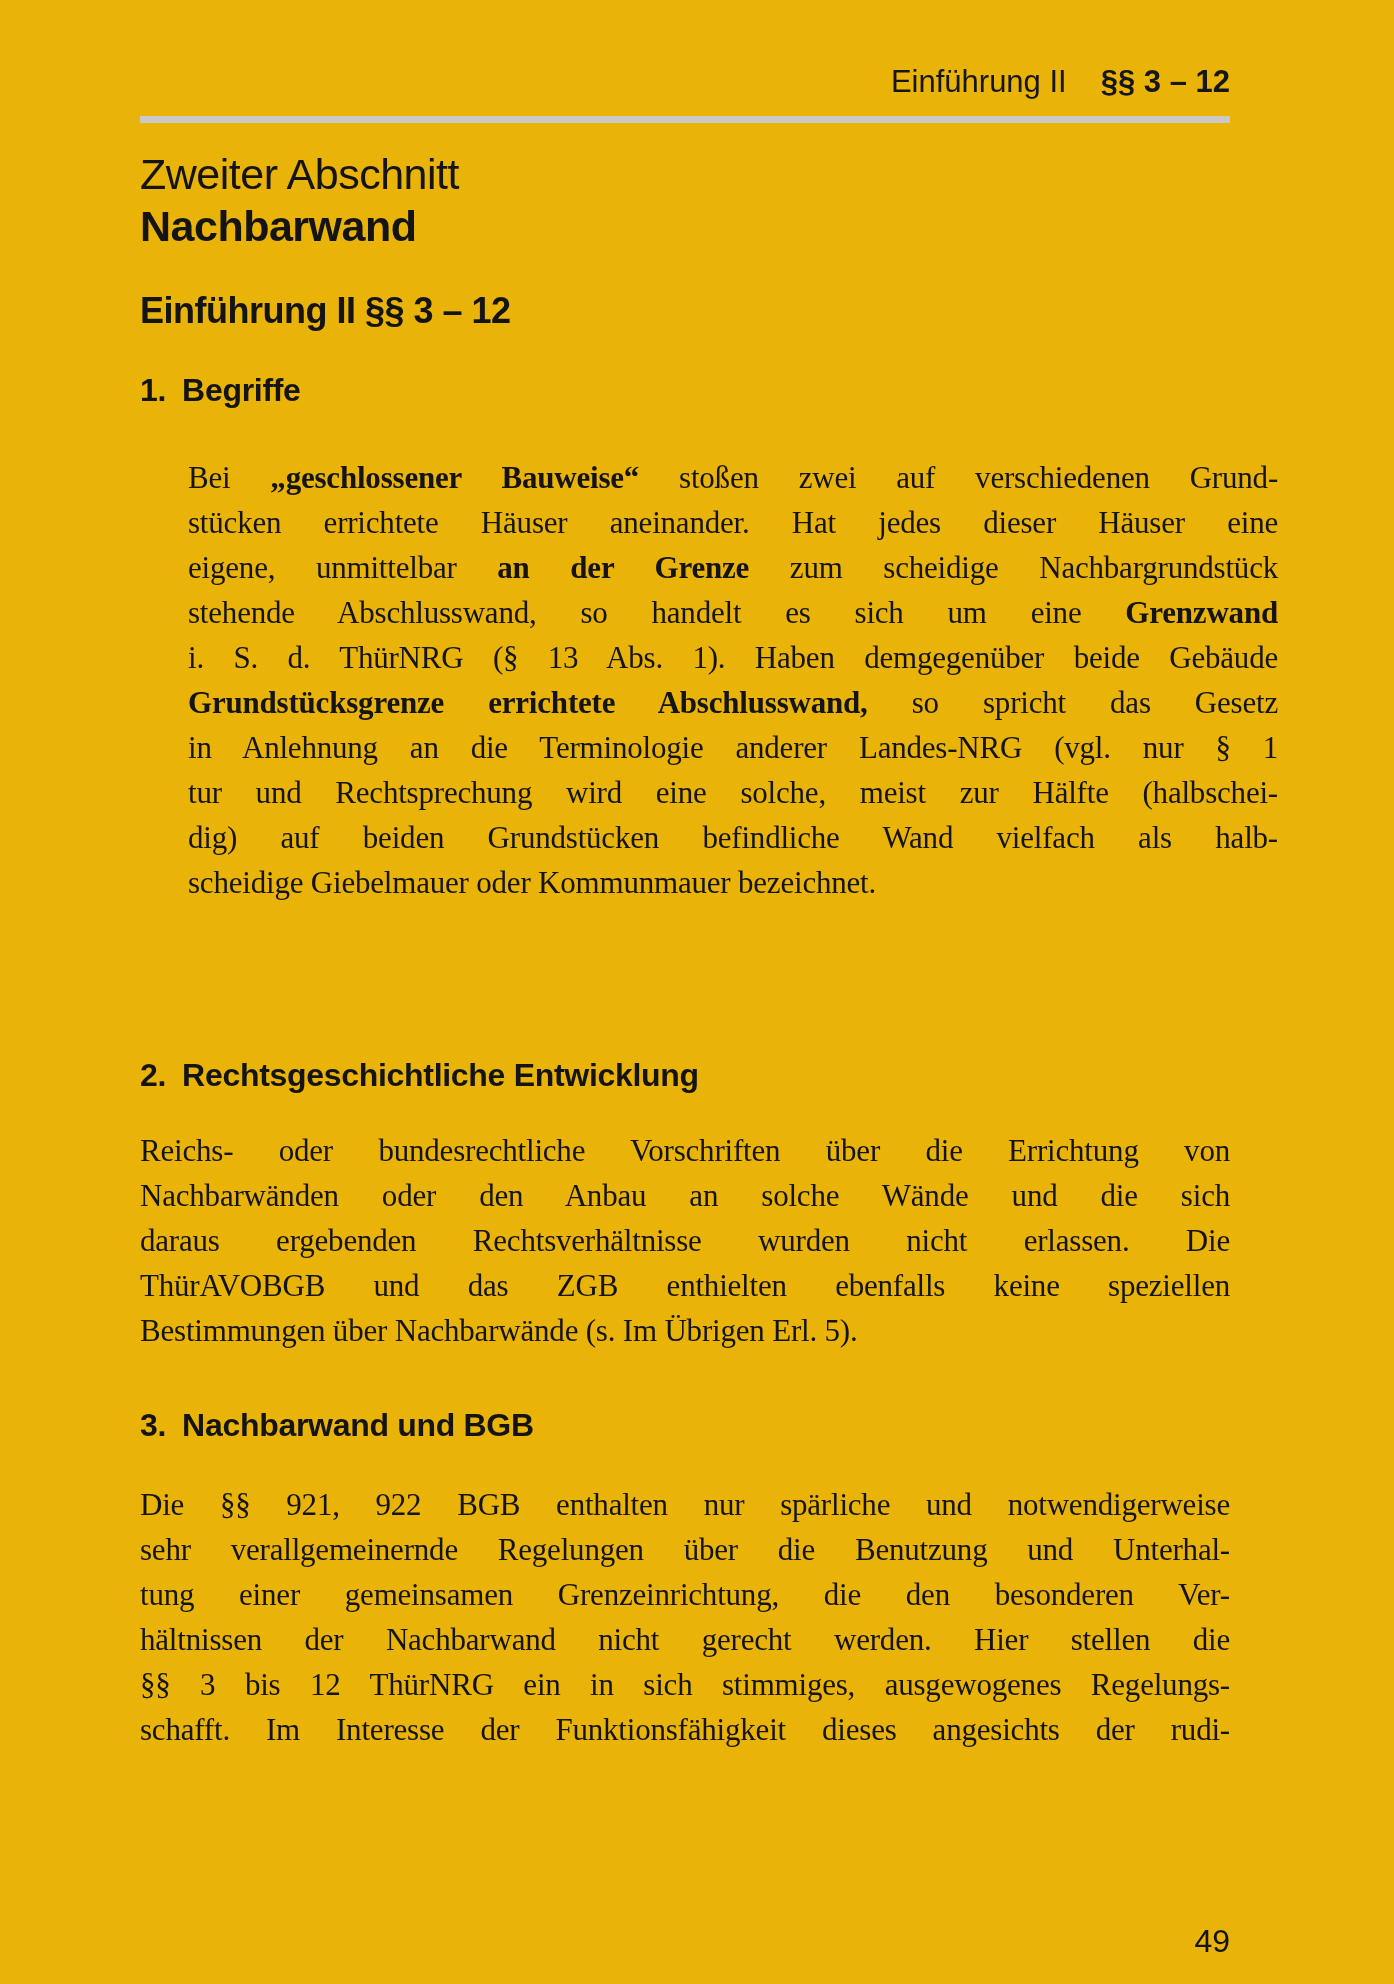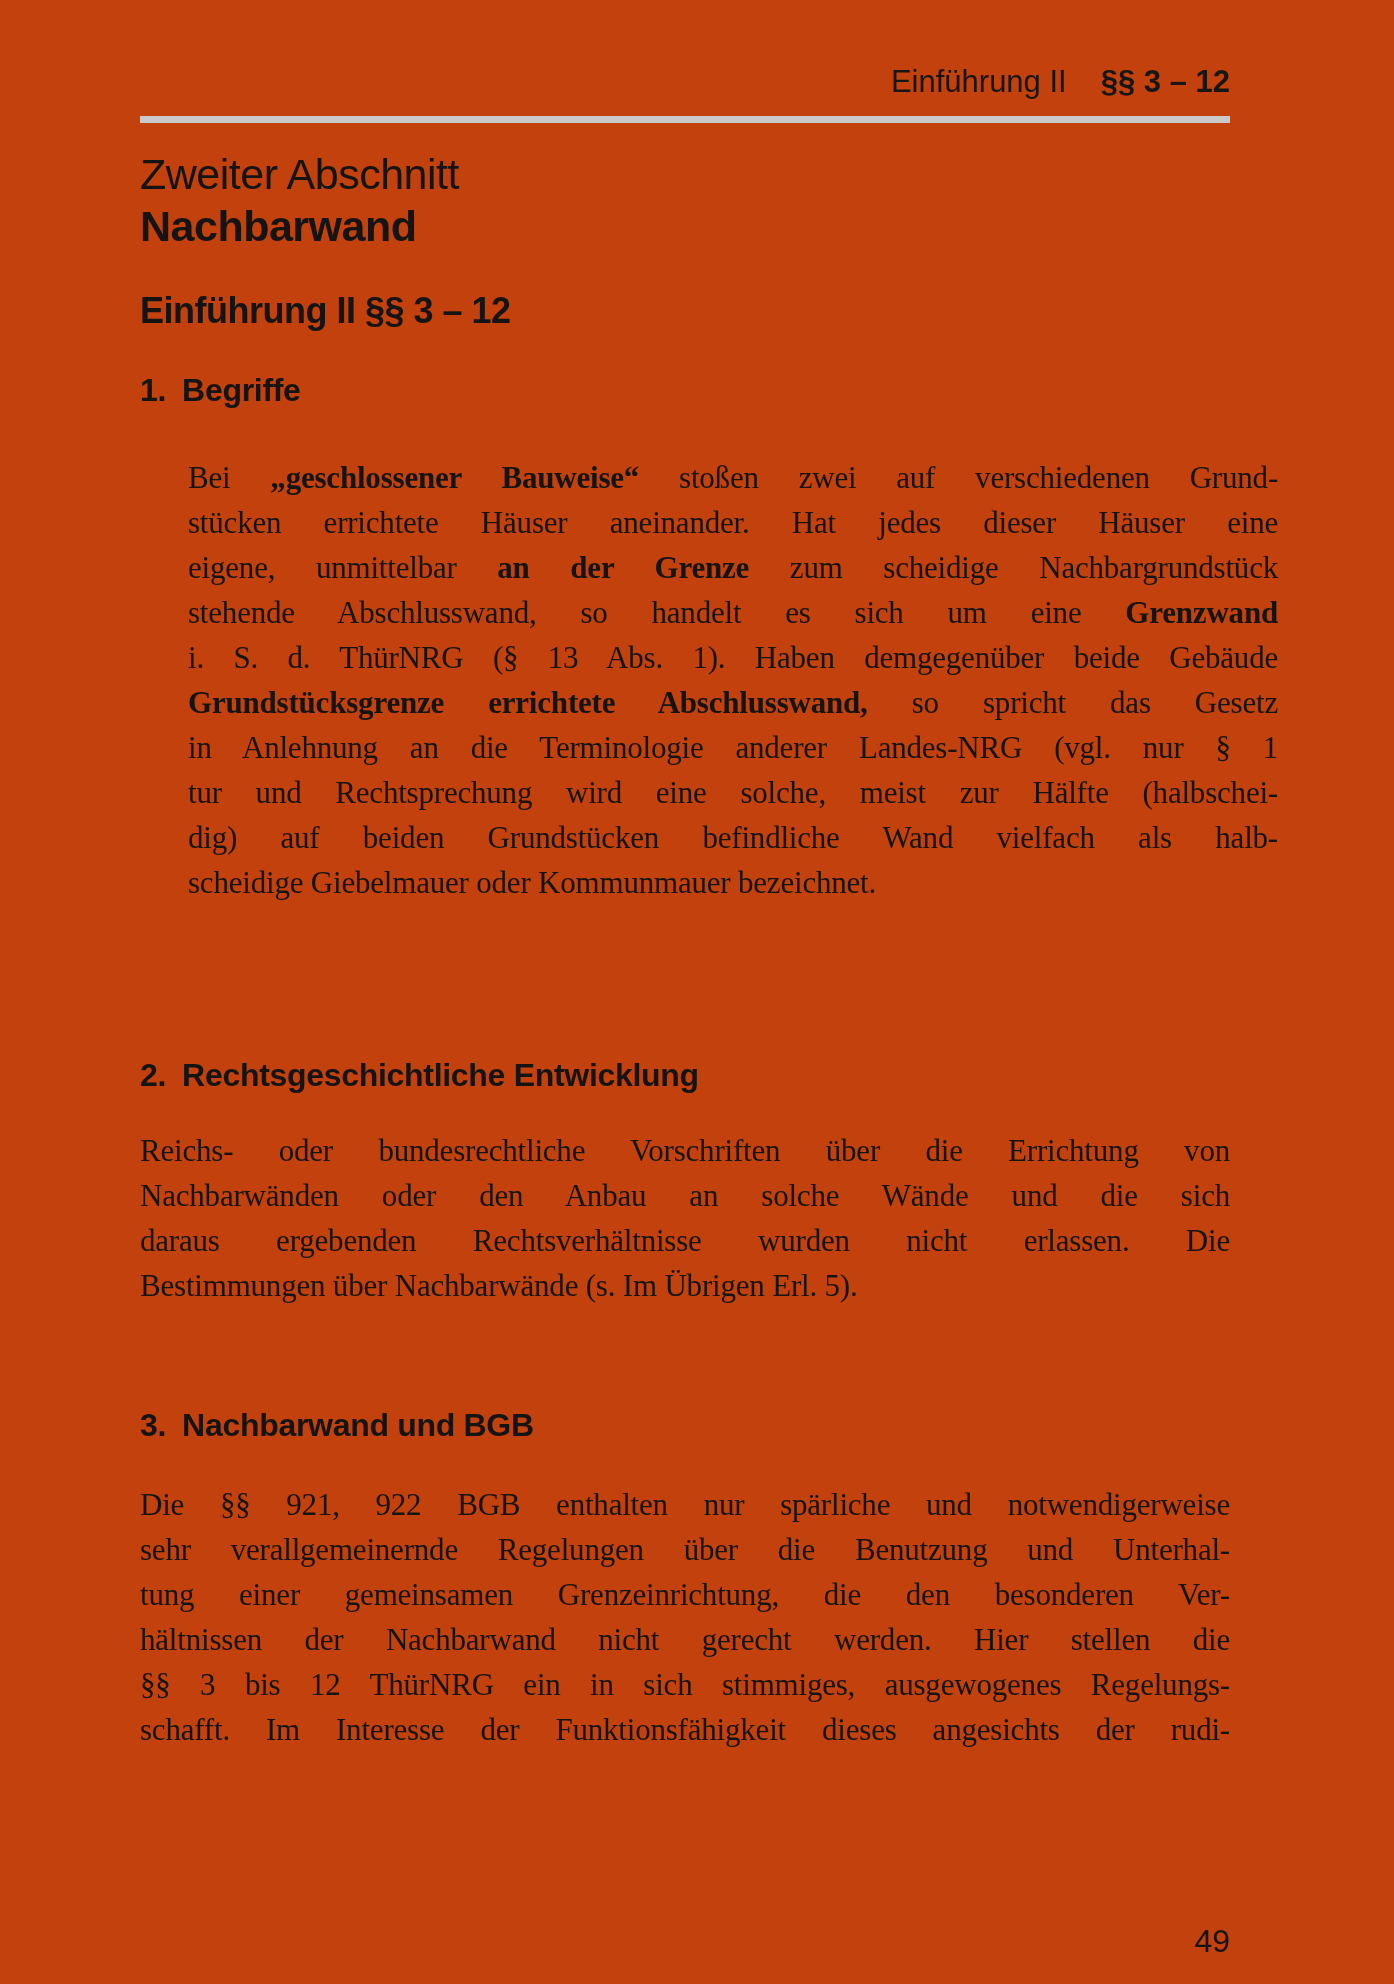--- a/index.html
+++ b/index.html
@@ -1,19 +1,19 @@
 <!DOCTYPE html>
 <html><head>
 <meta charset="utf-8">
 <style>
   html,body{margin:0;padding:0;background:#ffffff;}
   .page{
     position:relative;
     width:1394px;height:1984px;
-    background:#c2410c;
+    background:#eab308;
     color:#141414;
     overflow:hidden;
   }
   .abs{position:absolute;left:140px;width:1090px;}
   .bold{font-weight:bold;}
 
   .running-head{
     top:64px;text-align:right;
     font:31px/36px "Liberation Sans",sans-serif;
     color:#161616;
@@ -84,20 +84,21 @@
       <div class="line last"><span>scheidige Giebelmauer oder Kommunmauer bezeichnet.</span></div>
     </div>
 
   <h3 class="abs sec-heading h-sec2">
     <span class="sec-num">2.</span><span class="sec-title">Rechtsgeschichtliche Entwicklung</span>
   </h3>
   <div class="abs para p-sec2">
       <div class="line"><span>Reichs- oder bundesrechtliche Vorschriften über die Errichtung von</span></div>
       <div class="line"><span>Nachbarwänden oder den Anbau an solche Wände und die sich</span></div>
       <div class="line"><span>daraus ergebenden Rechtsverhältnisse wurden nicht erlassen. Die</span></div>
+      <div class="line"><span>ThürAVOBGB und das ZGB enthielten ebenfalls keine speziellen</span></div>
       <div class="line last"><span>Bestimmungen über Nachbarwände (s. Im Übrigen Erl. 5).</span></div>
     </div>
 
   <h3 class="abs sec-heading h-sec3">
     <span class="sec-num">3.</span><span class="sec-title">Nachbarwand und BGB</span>
   </h3>
   <div class="abs para p-sec3">
       <div class="line"><span>Die §§ 921, 922 BGB enthalten nur spärliche und notwendigerweise</span></div>
       <div class="line"><span>sehr verallgemeinernde Regelungen über die Benutzung und Unterhal-</span></div>
       <div class="line"><span>tung einer gemeinsamen Grenzeinrichtung, die den besonderen Ver-</span></div>

